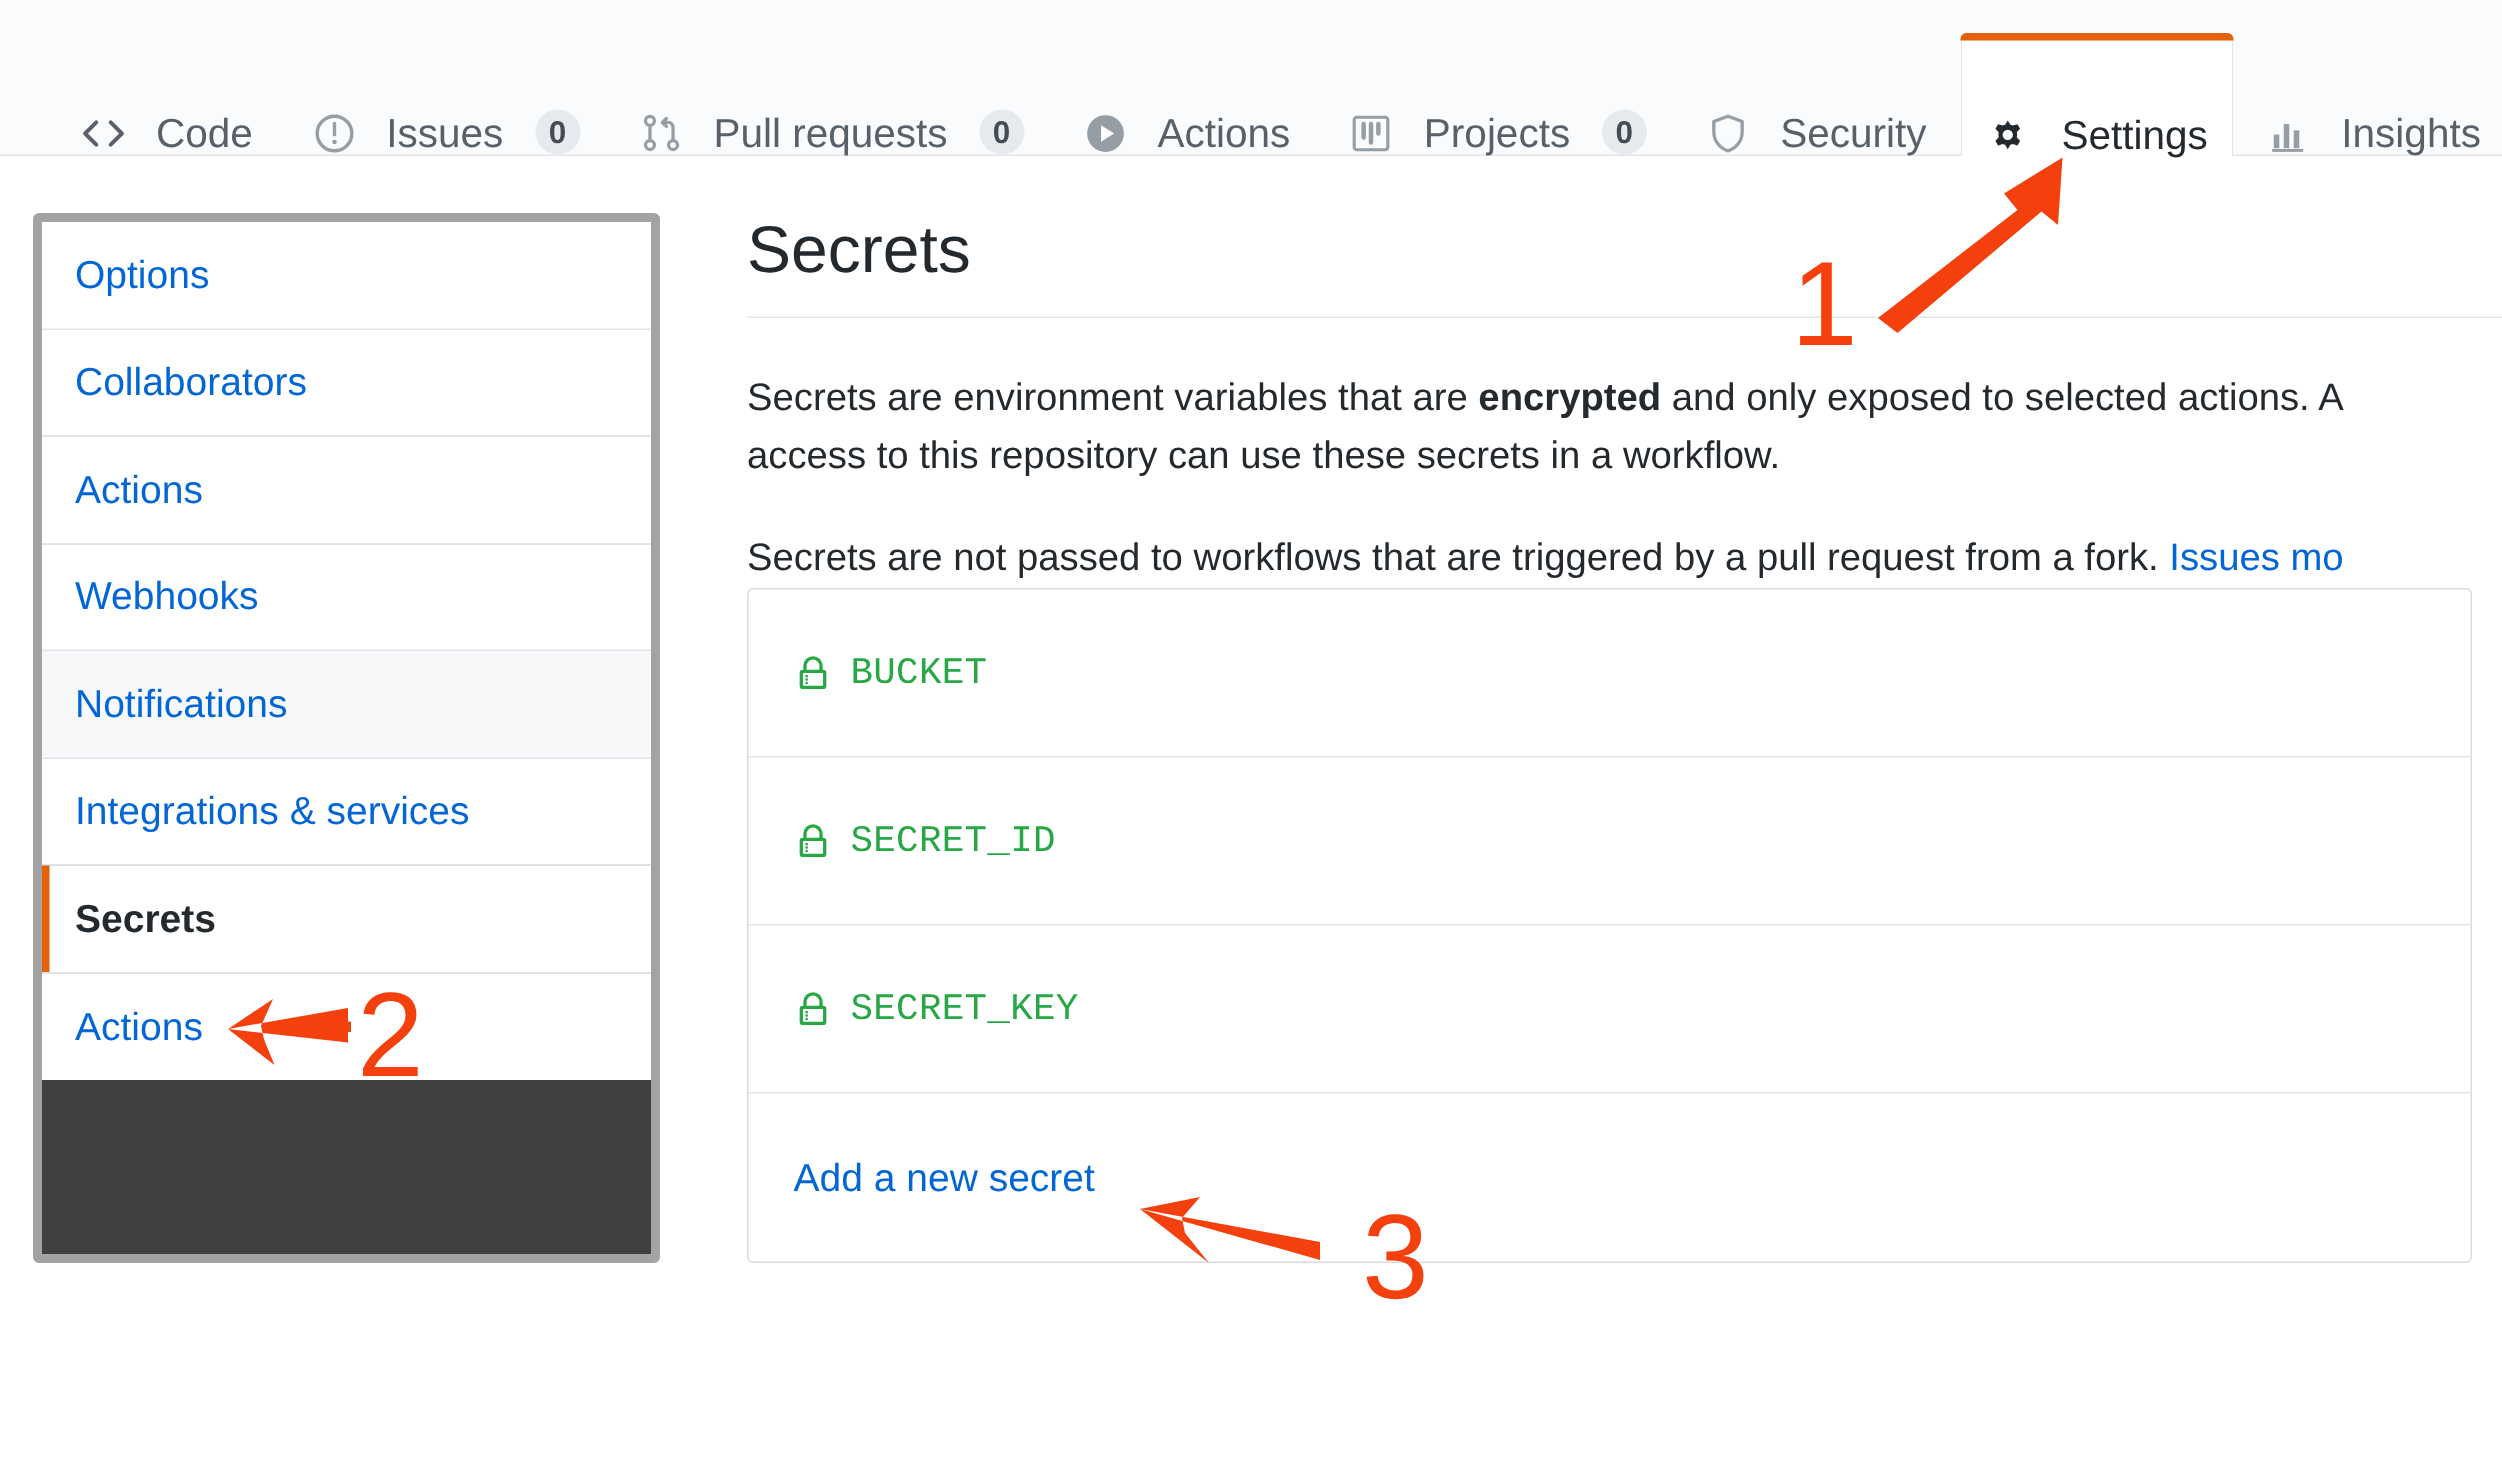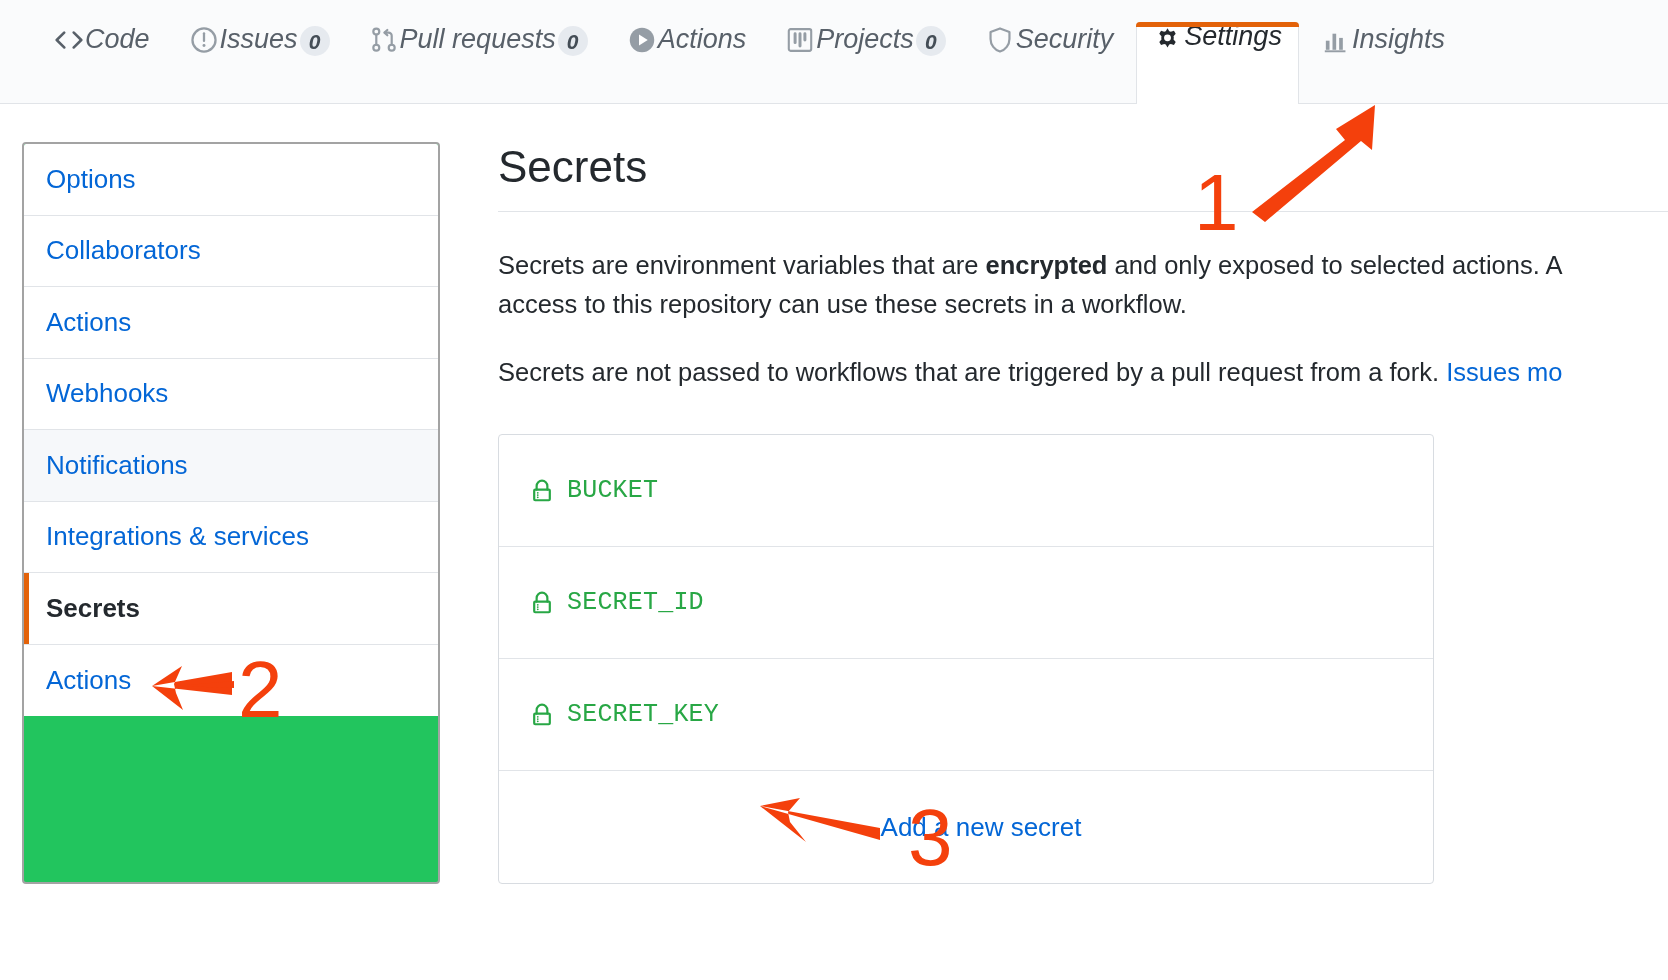--- a/index.html
+++ b/index.html
@@ -17,33 +17,32 @@
     position: relative;
     height: 104px;
     background: #fafbfc;
     border-bottom: 1px solid #e1e4e8;
     display: flex;
     align-items: flex-end;
     padding-left: 38px;
   }
   .nav-tab {
     display: flex;
-    align-items: flex-start;
-    gap: 2px;
+    align-items: flex-end;
+    gap: 21px;
     height: 78px;
     padding: 0 16px;
     font-size: 27px;
     color: #586069;
     white-space: nowrap;
     position: relative;
     background: transparent;
     border: 1px solid transparent;
     border-bottom: none;
     margin-right: 6px;
-    font-style: italic;
   }
   .nav-tab .tab-label { line-height: 1; }
   .nav-tab.selected {
     background: #ffffff;
     color: #24292e;
     font-weight: 400;
     border-color: #e1e4e8;
     border-radius: 4px 4px 0 0;
     height: 82px;
     margin-bottom: -1px;
@@ -76,23 +75,23 @@
   
   .page {
     display: flex;
     padding: 38px 0 0 22px;
   }
 
   
   .sidebar {
     width: 418px;
     flex: 0 0 418px;
-    border: 2px solid #a3a3a3;
+    border: 6px solid #a3a3a3;
     border-radius: 4px;
-    background: #22c55e;
+    background: #404040;
     overflow: hidden;
   }
   .menu-item {
     position: relative;
     height: 71.5px;
     display: flex;
     align-items: center;
     padding-left: 22px;
     font-size: 26px;
     color: #0366d6;
@@ -137,25 +136,24 @@
     color: #24292e;
     margin: 34px 0 0 0;
     white-space: nowrap;
   }
   .para.second { margin-top: 28px; }
   .para b { font-weight: bold; }
   .link { color: #0366d6; text-decoration: none; }
 
   
   .secrets-box {
-    margin-top: 42px;
     border: 1px solid #d8dce1;
     border-radius: 4px;
     background: #fff;
-    width: 936px;
+    width: 1150px;
   }
   .secret-row {
     height: 112px;
     display: flex;
     align-items: center;
     padding-left: 30px;
     border-bottom: 1px solid #e1e4e8;
   }
   .secret-row:last-child { border-bottom: none; }
   .secret-name {
@@ -164,21 +162,20 @@
     color: #28a745;
     letter-spacing: 0.2px;
     margin-left: 12px;
   }
   .lock-icon { display: inline-flex; align-items: center; }
   .add-row {
     height: 112px;
     display: flex;
     align-items: center;
     padding-left: 30px;
-    justify-content: center;
   }
   .add-link {
     font-size: 26px;
     color: #0366d6;
     text-decoration: none;
   }
 
   
   .anno-layer {
     position: absolute;

